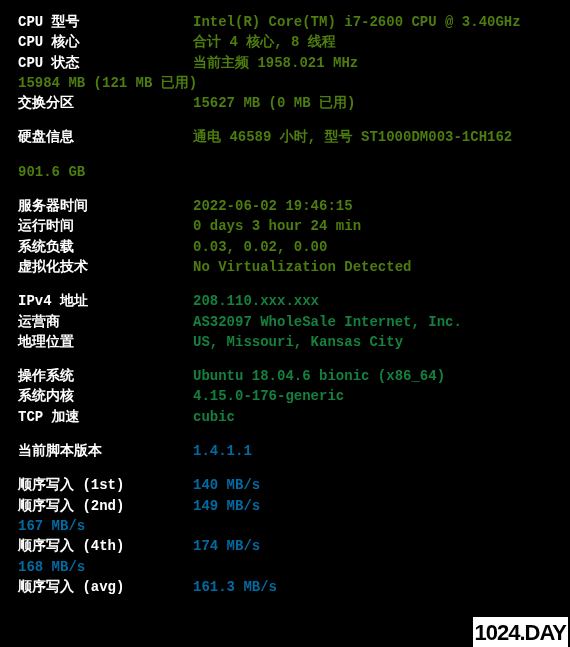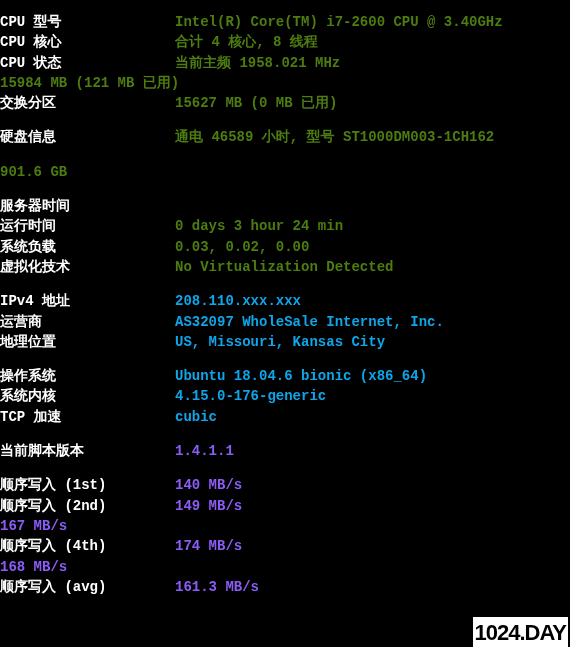--- a/index.html
+++ b/index.html
@@ -7,35 +7,35 @@
     padding: 0;
     background: #000;
     font-family: "Consolas", "Menlo", "Courier New", monospace;
     font-size: 14px;
     line-height: 1.45;
     width: 570px;
     height: 647px;
     overflow: hidden;
   }
   .wrap {
-    padding: 12px 0;
+    padding: 12px 18px;
   }
   .row {
     display: flex;
     white-space: pre;
   }
   .label {
     color: #ffffff;
     width: 175px;
     flex: 0 0 175px;
     font-weight: bold;
   }
   .val-cyan   { color: #4d7c0f; font-weight: bold; }
-  .val-green  { color: #0ea5e9; font-weight: bold; }
-  .val-yellow { color: #8b5cf6; font-weight: bold; }
+  .val-green  { color: #15803d; font-weight: bold; }
+  .val-yellow { color: #0369a1; font-weight: bold; }
   .spacer { height: 14px; }
   .watermark {
     position: absolute;
     right: 2px;
     bottom: -2px;
     color: #000;
     background: #fff;
     font-family: Arial, Helvetica, sans-serif;
     font-weight: 900;
     font-size: 22px;
@@ -79,20 +79,21 @@
   <div class="spacer"></div>
 
   <div class="row">
     <span class="val-cyan">901.6 GB</span>
   </div>
 
   <div class="spacer"></div>
 
   <div class="row">
     <span class="label">服务器时间</span>
+    <span class="val-cyan">2022-06-02 19:46:15</span>
   </div>
   <div class="row">
     <span class="label">运行时间</span>
     <span class="val-cyan">0 days 3 hour 24 min</span>
   </div>
   <div class="row">
     <span class="label">系统负载</span>
     <span class="val-cyan">0.03, 0.02, 0.00</span>
   </div>
   <div class="row">

